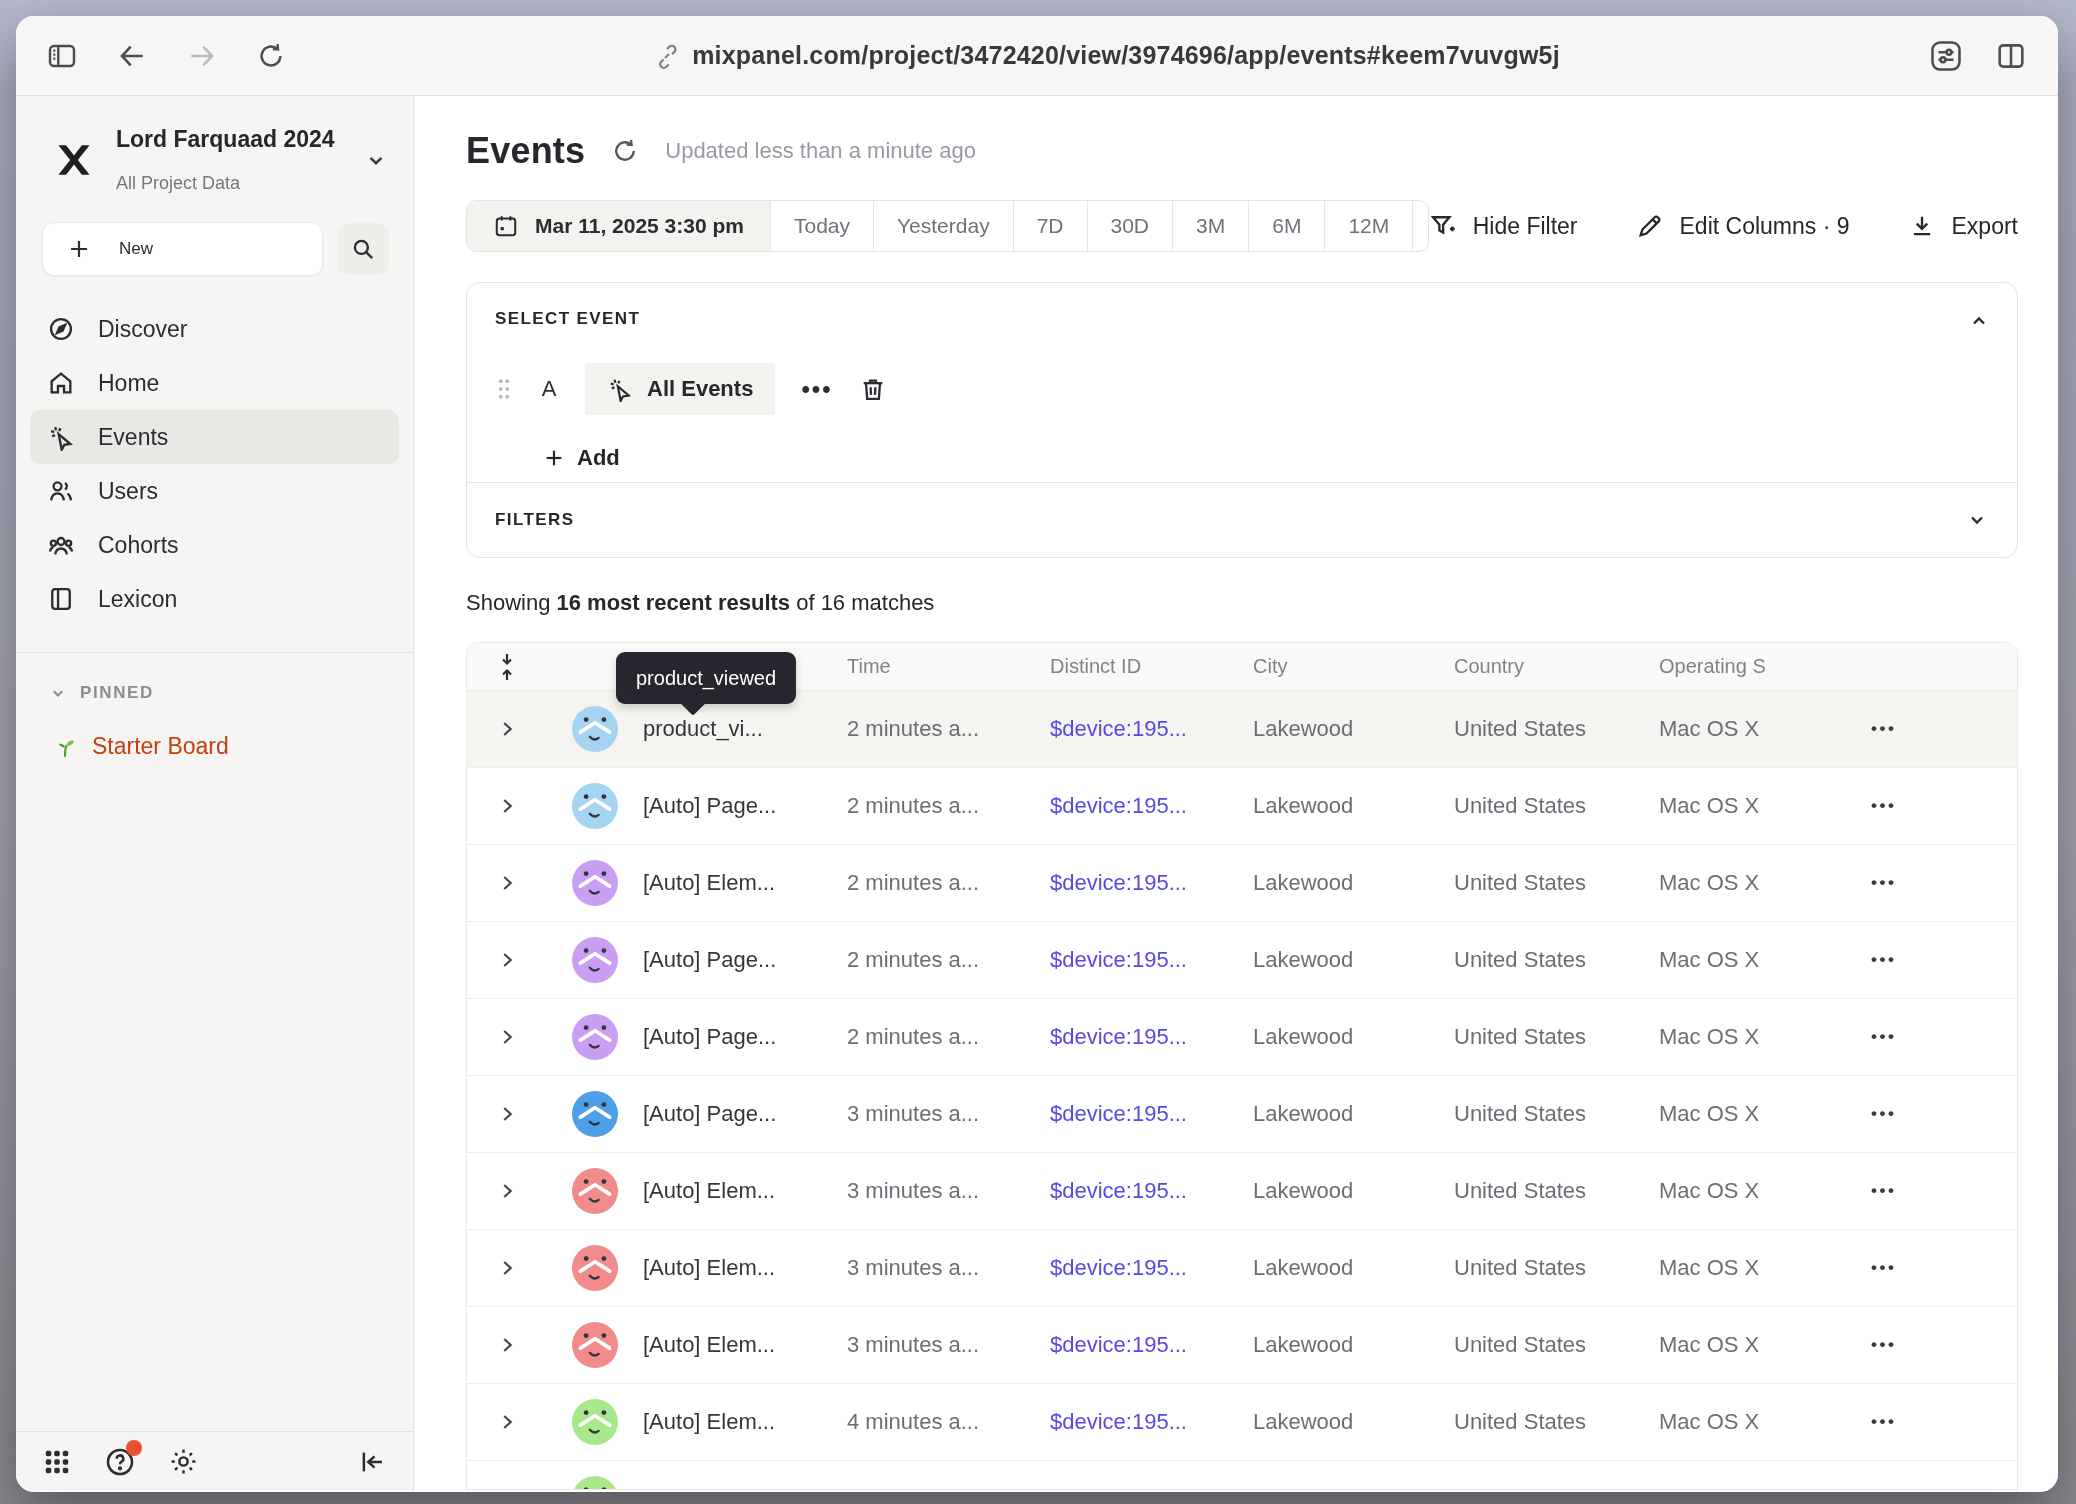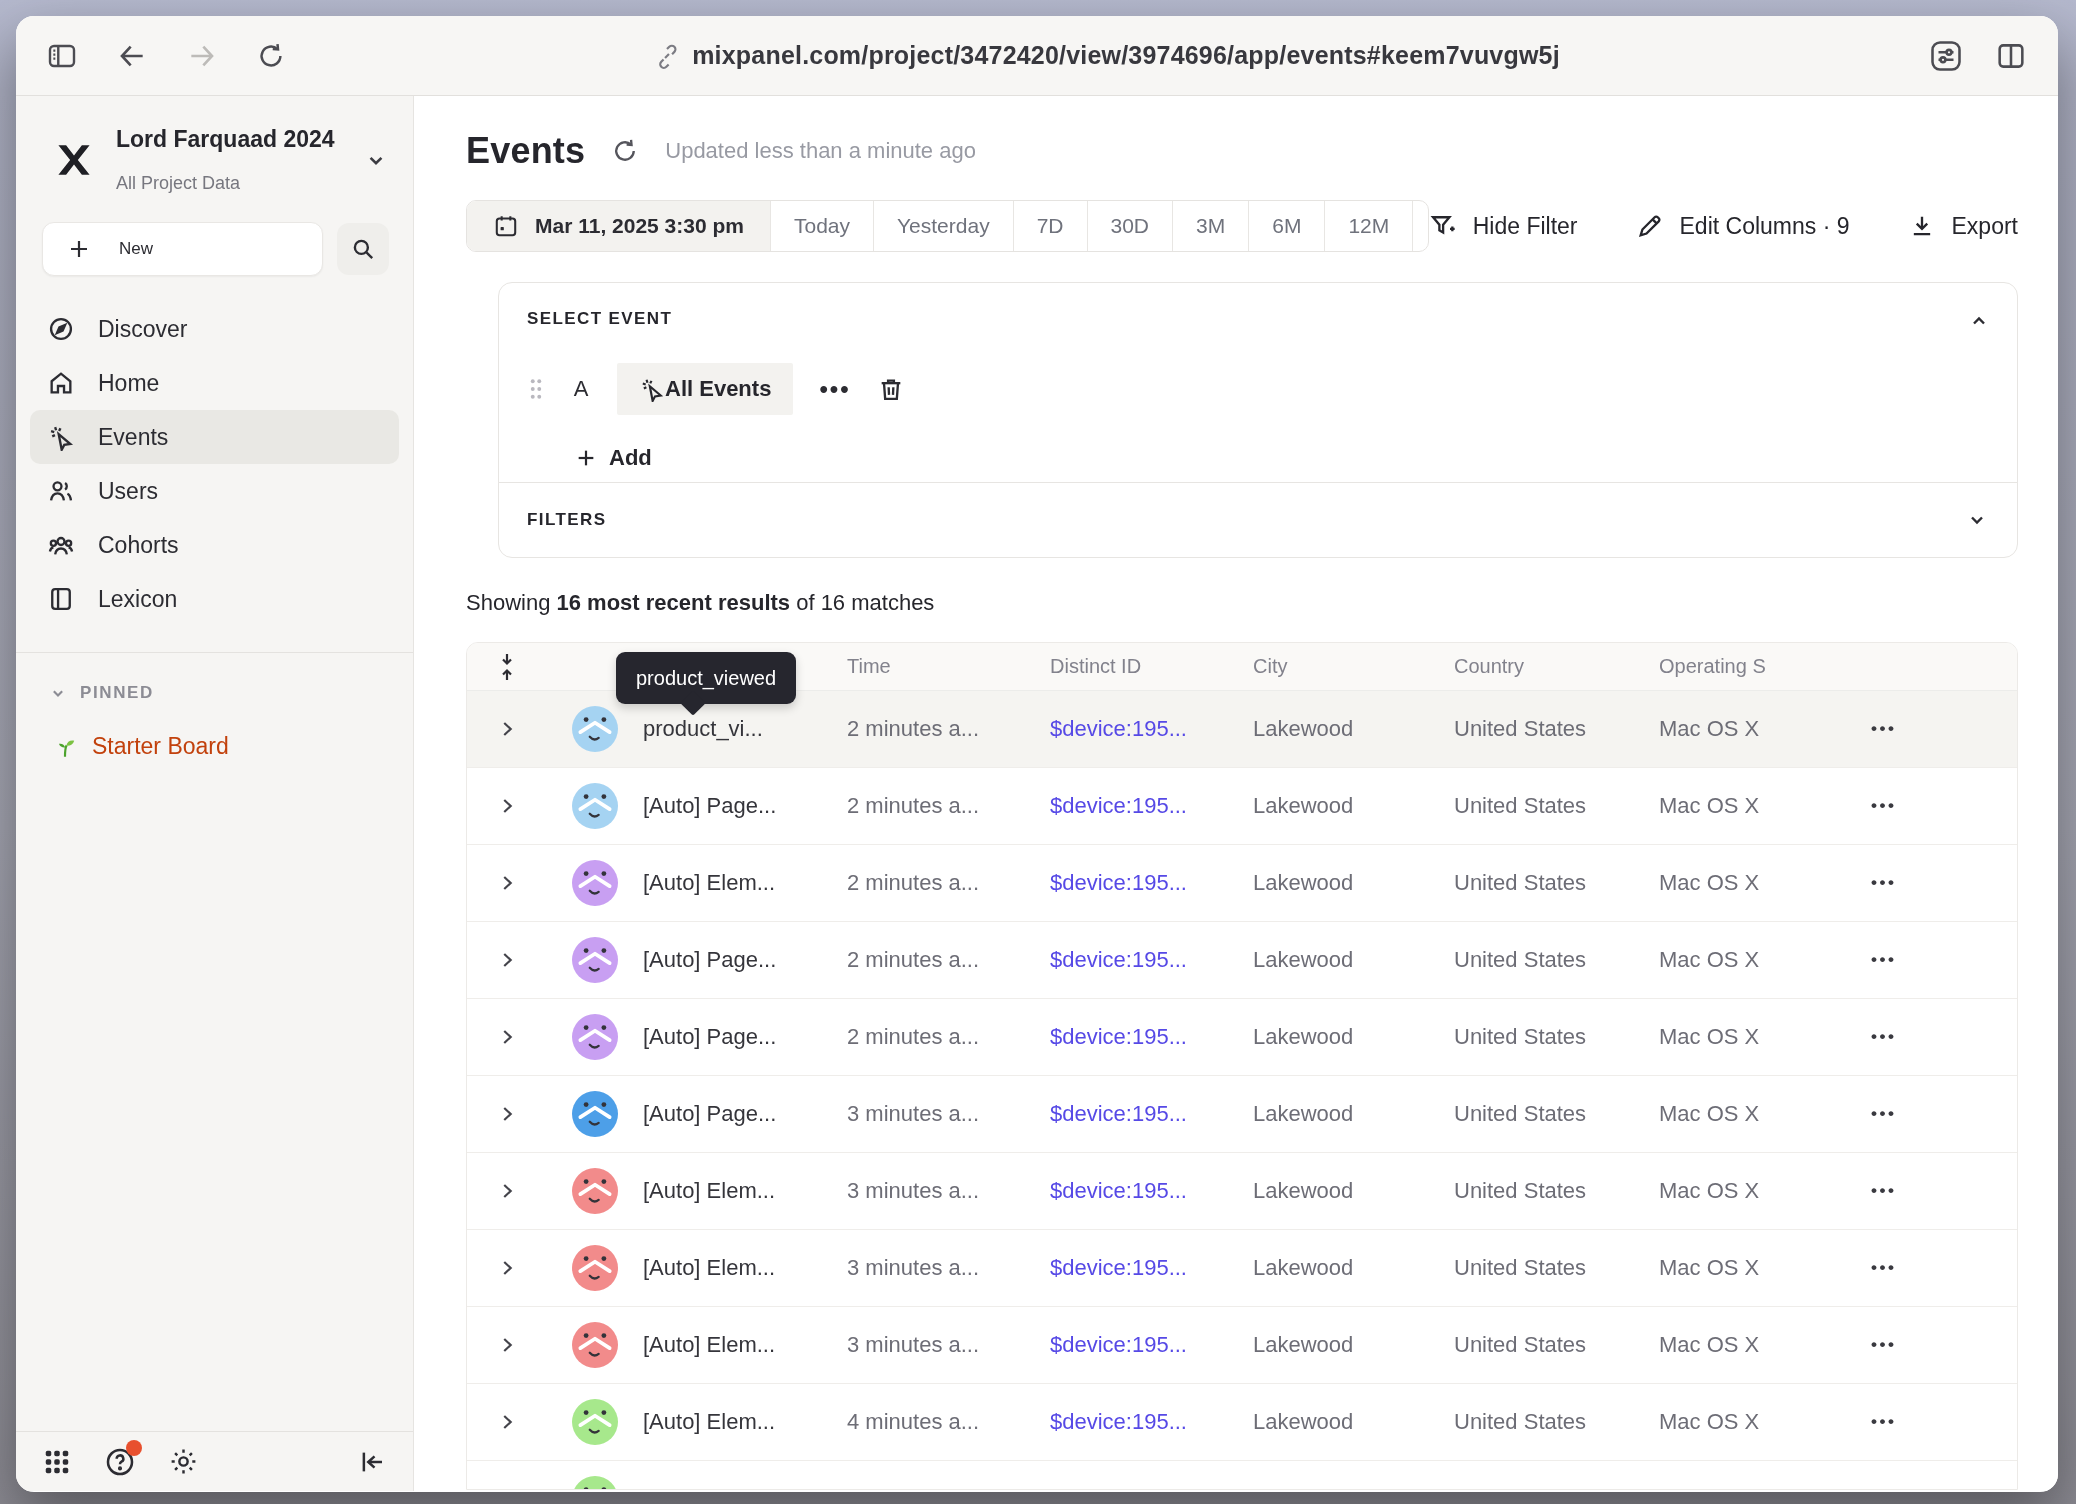--- a/index.html
+++ b/index.html
@@ -72,28 +72,28 @@
     height:52px; background:#fff; }
   .seg { display:flex; align-items:center; font-size:21px; color:#6f727c; padding:0 23px;
     border-left:1px solid #e8e6e3; cursor:pointer; white-space:nowrap; }
   .seg:first-child { border-left:none; }
   .seg.sel { background:#f3f2ef; color:#2c2c32; font-weight:600; gap:16px; padding:0 26px; }
   .right-actions { margin-left:auto; display:flex; align-items:center; gap:58px; }
   .action-btn { display:flex; align-items:center; gap:16px; font-size:23px; color:#26262c;
     cursor:pointer; white-space:nowrap; }
 
   
-  .card { border:1px solid #e7e5e2; border-radius:14px; background:#fff; margin-top:28px;margin-left:32px; }
+  .card { border:1px solid #e7e5e2; border-radius:14px; background:#fff; margin-top:28px; }
   .card.select-event { height:202px; padding:26px 28px; position:relative; margin-top:30px; }
   .card-label { font-size:17px; font-weight:700; letter-spacing:1.4px; color:#26262c; }
   .card-collapse { position:absolute; right:26px; top:26px; color:#2c2c32; cursor:pointer; }
   .event-row { display:flex; align-items:center; margin-top:34px; gap:26px; }
   .drag-handle { color:#b9b8bf; display:flex; cursor:grab; }
   .event-letter { font-size:22px; color:#2c2c32; width:20px; text-align:center; }
-  .event-chip { display:flex; align-items:center; background:#f3f2ef;
+  .event-chip { display:flex; align-items:center; gap:14px; background:#f3f2ef;
     border-radius:2px; padding:13px 22px; font-size:22px; font-weight:600; color:#26262c; cursor:pointer; }
   .chip-more { color:#2c2c32; font-size:24px; font-weight:700; letter-spacing:2px; cursor:pointer; }
   .trash-btn { color:#2c2c32; display:flex; cursor:pointer; }
   .add-btn { display:flex; align-items:center; gap:12px; margin:30px 0 0 48px;
     font-size:22px; font-weight:600; color:#26262c; cursor:pointer; }
   .card.filters { height:76px; margin-top:0; border-top-left-radius:0; border-top-right-radius:0;
     margin-top:-2px; display:flex; align-items:center; padding:0 28px; position:relative; }
   .card.select-event { border-bottom-left-radius:0; border-bottom-right-radius:0; }
   .filters-collapse { margin-left:auto; color:#2c2c32; cursor:pointer; display:flex; }
 

